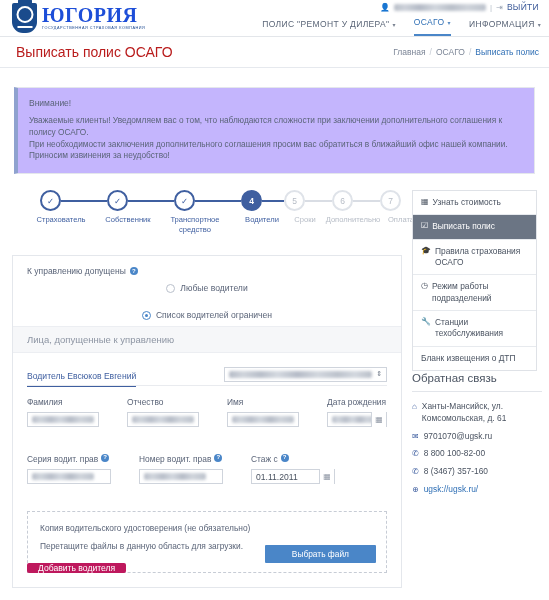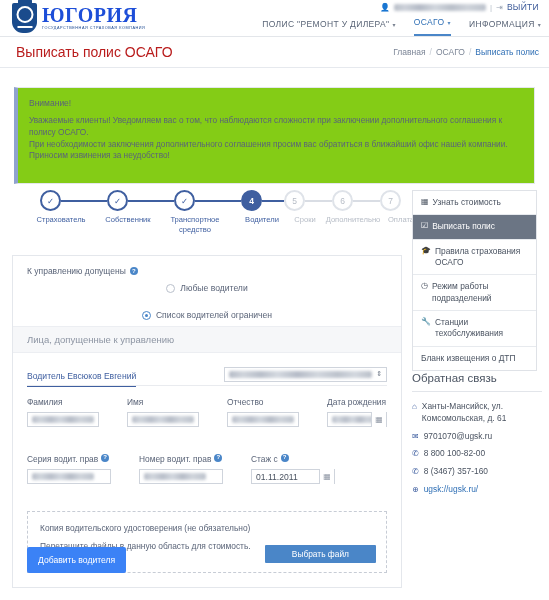--- a/index.html
+++ b/index.html
@@ -112,24 +112,24 @@
     display: flex; gap: 4px; align-items: center;
   }
   .breadcrumb .sep { color: #c3c9d2; }
   .breadcrumb .crumb { cursor: pointer; }
   .breadcrumb .crumb.current { color: #2f6fb5; }
 
   
   .alert {
     position: absolute; left: 14px; top: 87px;
     width: 521px; min-height: 80px;
-    background: #84cc16;
+    background: #c4b5fd;
     border: 1px solid #e4e7ec;
     border-left: 4px solid #8fa2cf;
-    padding: 10px 12px 21px 11px;
+    padding: 10px 12px 11px 11px;
   }
   .alert-title { font-size: 8.5px; color: #5a6478; margin-bottom: 7px; }
   .alert-body { font-size: 8.3px; color: #5a6478; line-height: 1.42; }
   .alert-body p { margin: 0; }
 
   
   .stepper {
     position: absolute; left: 12px; top: 190px;
     width: 390px; height: 58px;
   }
@@ -265,22 +265,22 @@
   .dz-line { font-size: 8.4px; color: #5a6478; margin-bottom: 8px; }
   .dz-btn {
     position: absolute; right: 10px; bottom: 9px;
     background: #4a86c8; color: #fff;
     font-size: 8.4px; padding: 4px 27px;
     cursor: pointer; border-radius: 1px;
   }
 
   .addbtn {
     position: absolute; left: 14px; bottom: 14px;
-    background: #3b82f6; color: #fff;
-    font-size: 8.6px; padding: 8px 11px;
+    background: #be185d; color: #fff;
+    font-size: 8.6px; padding: 0 11px;
     cursor: pointer; border-radius: 2px;
   }
 
   
   .sidebar {
     position: absolute; left: 412px; top: 190px;
     width: 125px;
     border: 1px solid #dfe2e7;
   }
   .side-item {
@@ -428,29 +428,29 @@
           <div class="fgroup" style="width: 84px;">
             <div class="flabel">
               <span>Фамилия</span>
             </div>
             <div class="finput">
               <span class="val-blur" style="width: 62px;"></span>
             </div>
           </div>
           <div class="fgroup" style="width: 84px;">
             <div class="flabel">
+              <span>Отчество</span>
+            </div>
+            <div class="finput">
+              <span class="val-blur" style="width: 62px;"></span>
+            </div>
+          </div>
+          <div class="fgroup" style="width: 84px;">
+            <div class="flabel">
               <span>Имя</span>
-            </div>
-            <div class="finput">
-              <span class="val-blur" style="width: 62px;"></span>
-            </div>
-          </div>
-          <div class="fgroup" style="width: 84px;">
-            <div class="flabel">
-              <span>Отчество</span>
             </div>
             <div class="finput">
               <span class="val-blur" style="width: 62px;"></span>
             </div>
           </div>
           <div class="fgroup" style="width: 75px;">
             <div class="flabel">
               <span>Дата рождения</span>
             </div>
             <div class="finput">
@@ -490,21 +490,21 @@
               <div class="cal-btn">
                 <span class="cal-glyph">▦</span>
               </div>
             </div>
           </div>
         </div>
     </div>
 
     <div class="dropzone">
       <div class="dz-line">Копия водительского удостоверения (не обязательно)</div>
-      <div class="dz-line">Перетащите файлы в данную область для стоимость.</div>
+      <div class="dz-line">Перетащите файлы в данную область для загрузки.</div>
       <div class="dz-btn">Выбрать файл</div>
     </div>
 
     <div class="addbtn">Добавить водителя</div>
   </div>
 
   <div class="sidebar" id="sidebarList">
       <div class="side-item">
         <span class="side-ico">▦</span>
         <span>Узнать стоимость</span>

